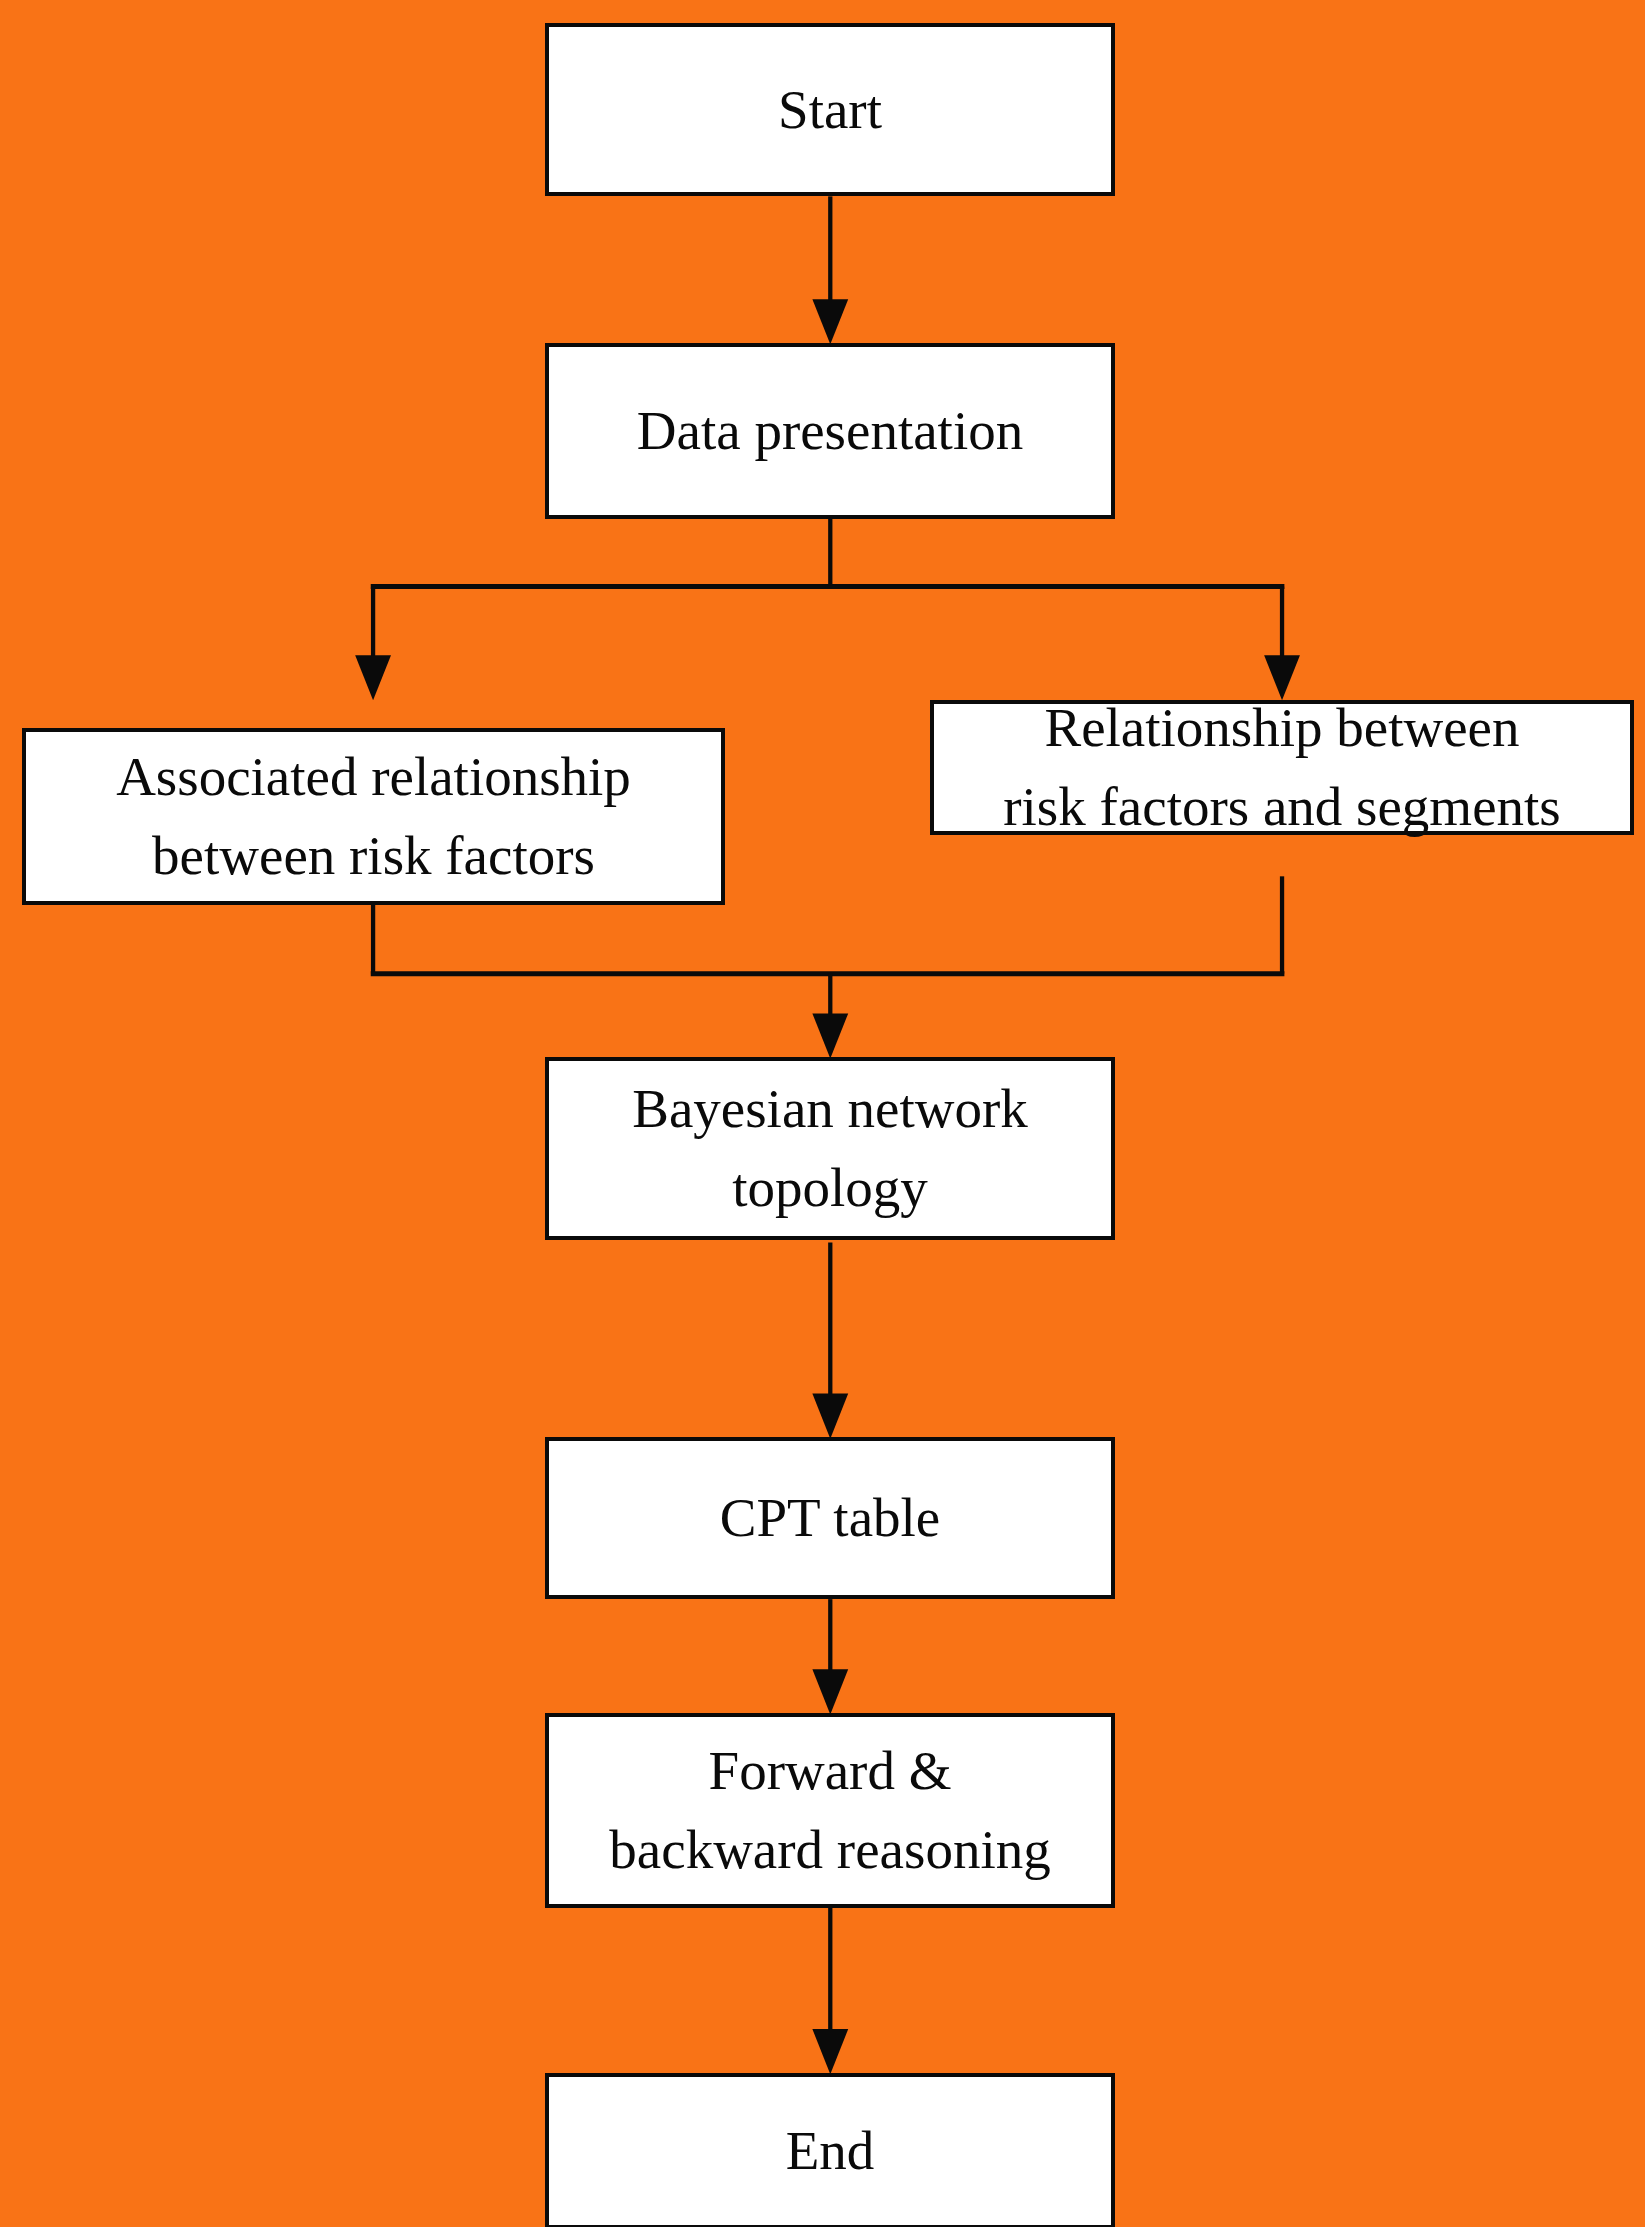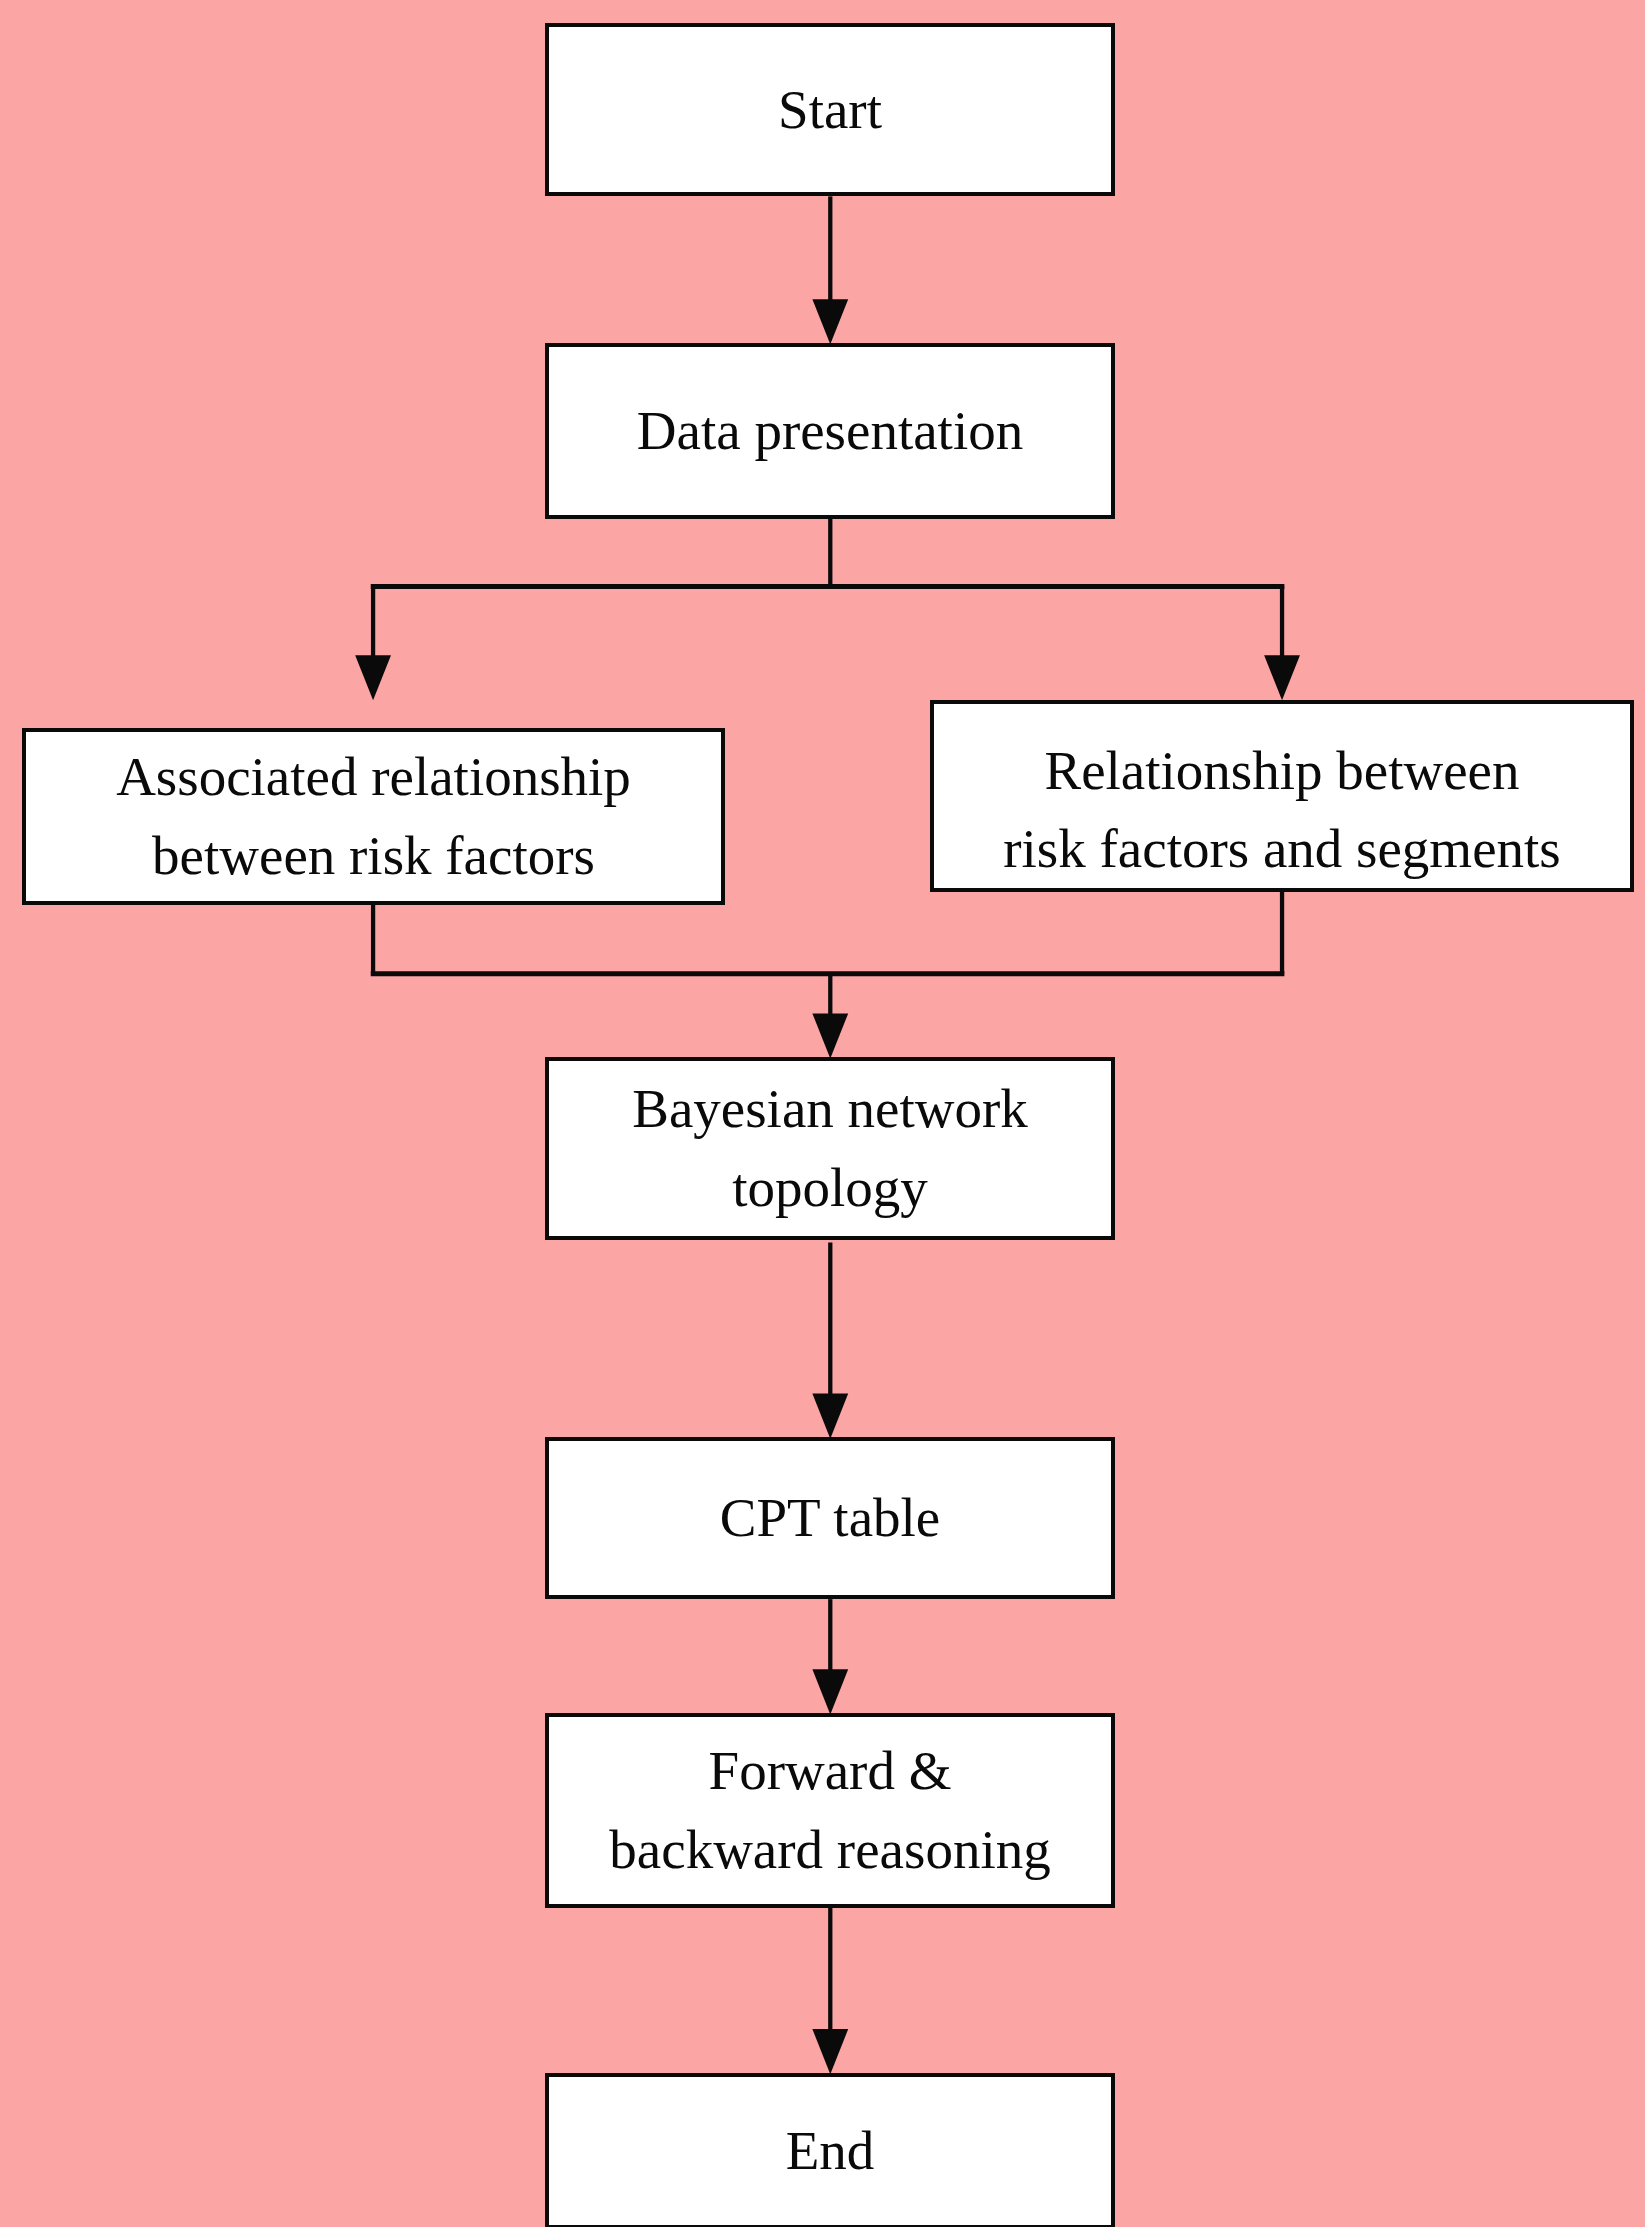--- a/index.html
+++ b/index.html
@@ -4,21 +4,21 @@
 <style>
   html, body {
     margin: 0;
     padding: 0;
     background: #ffffff;
   }
   .canvas {
     position: relative;
     width: 1645px;
     height: 2227px;
-    background: #fca5a5;
+    background: #f97316;
     font-family: "Liberation Serif", "DejaVu Serif", serif;
   }
   .edge-layer {
     position: absolute;
     left: 0;
     top: 0;
     width: 1645px;
     height: 2227px;
   }
   .node {
@@ -34,21 +34,21 @@
   .node .label {
     white-space: pre-line;
     font-size: 55px;
     line-height: 1.42;
     color: #0a0a0a;
   }
   
   .n-start { left: 545px;  top: 23.4px;   width: 570px; height: 173px; }
   .n-data  { left: 545px;  top: 343px;  width: 570px; height: 176px; }
   .n-assoc { left: 22px;   top: 700px;  width: 703px; height: 177px; margin-top: 28px; }
-  .n-rel   { left: 930px; top: 700px;  width: 704px; height: 192px; align-items: flex-end; }
+  .n-rel   { left: 930px; top: 700px;  width: 704px; height: 135px; }
   .n-bayes { left: 545px;  top: 1057px; width: 570px; height: 183px; }
   .n-cpt   { left: 545px;  top: 1437px; width: 570px; height: 162px; }
   .n-fwd   { left: 545px;  top: 1713px; width: 570px; height: 195px; }
   .n-end   { left: 545px;  top: 2073px; width: 570px; height: 156px; }
 </style>
 </head>
 <body>
 
 <div class="canvas">
 

